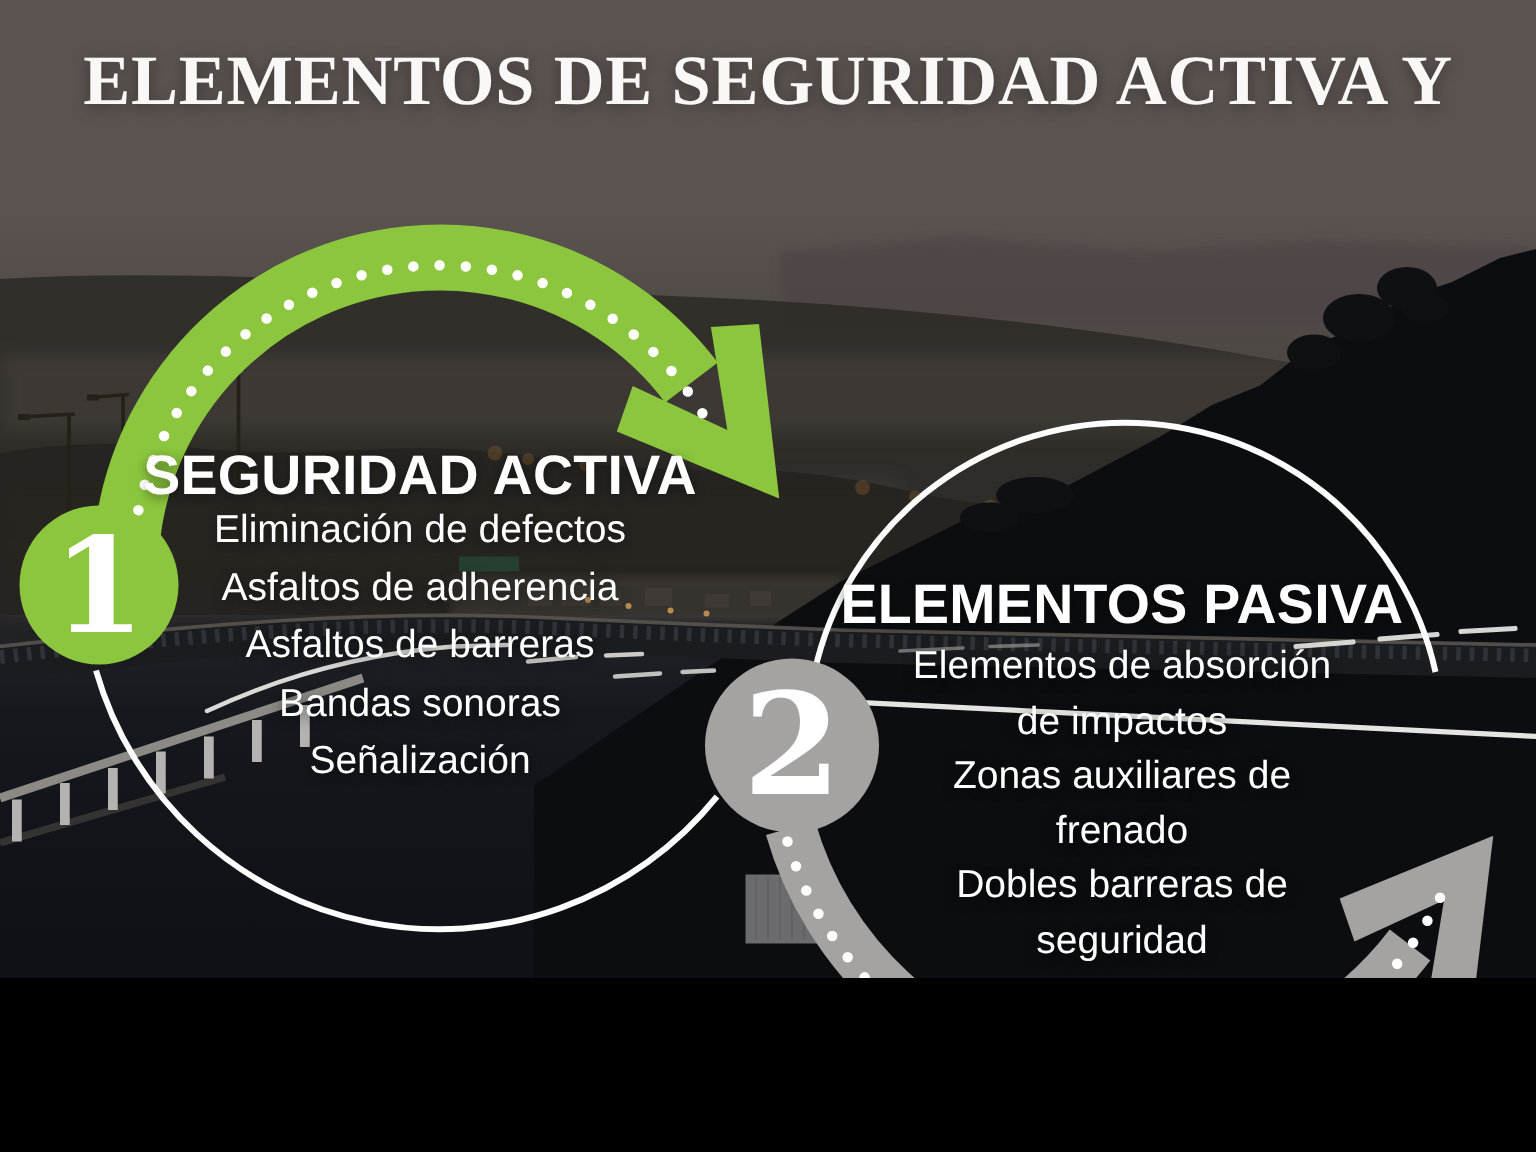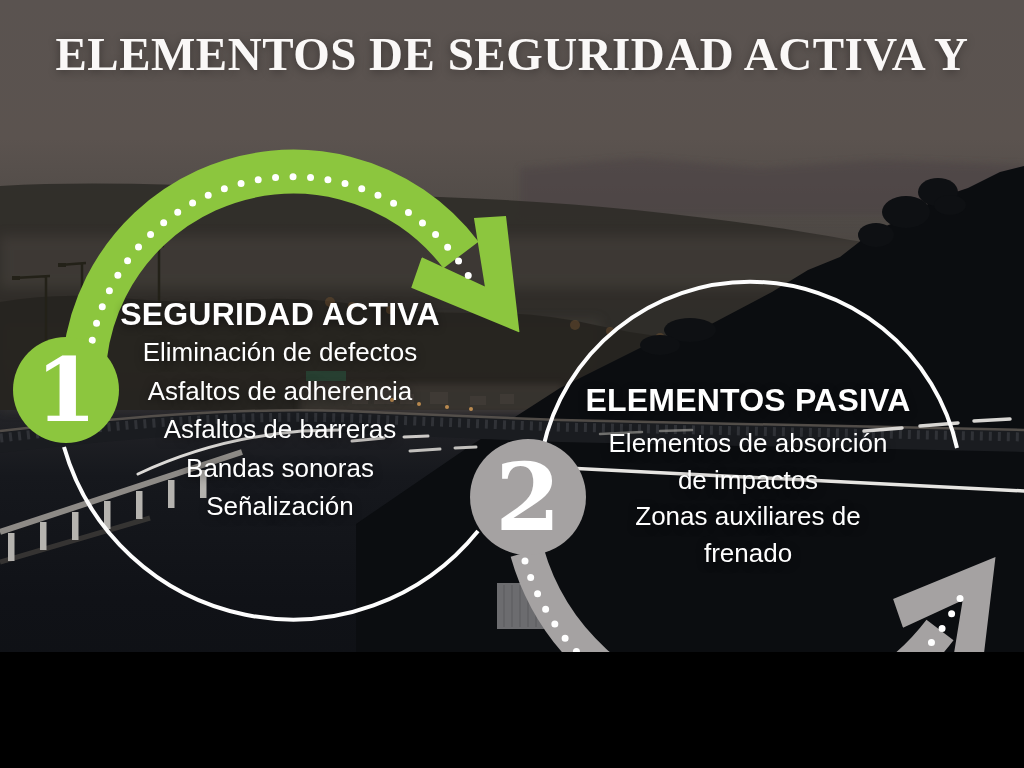--- a/index.html
+++ b/index.html
@@ -3,21 +3,21 @@
 <meta charset="utf-8">
 <style>
   html,body{margin:0;padding:0;background:#000;}
   .stage{position:relative;width:1024px;height:652px;overflow:hidden;background:#0d0f13;
          font-family:"Liberation Sans",sans-serif;padding-left:37px;}
   .stage svg{position:absolute;left:0;top:0;}
   .txt{position:absolute;color:#ffffff;text-align:center;}
   .title{left:0;top:30px;width:1024px;font-family:"Liberation Serif",serif;font-weight:700;
          font-size:47px;line-height:49px;letter-spacing:.5px;color:#faf8f7;
          text-shadow:0 2px 10px rgba(0,0,0,.35);}
-  .sec-heading{font-weight:700;font-size:32px;letter-spacing:.2px;
+  .sec-heading{font-weight:700;font-size:37px;letter-spacing:.2px;
                text-shadow:0 2px 8px rgba(0,0,0,.45);}
   .heading-active{left:80px;top:296px;width:400px;}
   .heading-passive{left:548px;top:382px;width:400px;}
   .sec-list{font-size:26px;text-shadow:0 2px 8px rgba(0,0,0,.5);}
   .list-active{left:80px;top:333px;width:400px;line-height:38.5px;}
   .list-passive{left:598px;top:425px;width:300px;line-height:36.5px;}
   .sec-list div{width:100%;}
   .num{position:absolute;display:flex;align-items:center;justify-content:center;
        color:#ffffff;font-family:"DejaVu Serif",serif;font-weight:700;line-height:1;}
   .num1{left:13px;top:337px;width:106px;height:106px;font-size:88px;}
@@ -181,15 +181,16 @@
       <div>Asfaltos de adherencia</div>
       <div>Asfaltos de barreras</div>
       <div>Bandas sonoras</div>
       <div>Señalización</div>
     </div>
 
   <div class="txt sec-heading heading-passive">ELEMENTOS PASIVA</div>
   <div class="txt sec-list list-passive">
       <div>Elementos de absorción de impactos</div>
       <div>Zonas auxiliares de frenado</div>
+      <div>Dobles barreras de seguridad</div>
     </div>
 
 </div>
 
 </body></html>

